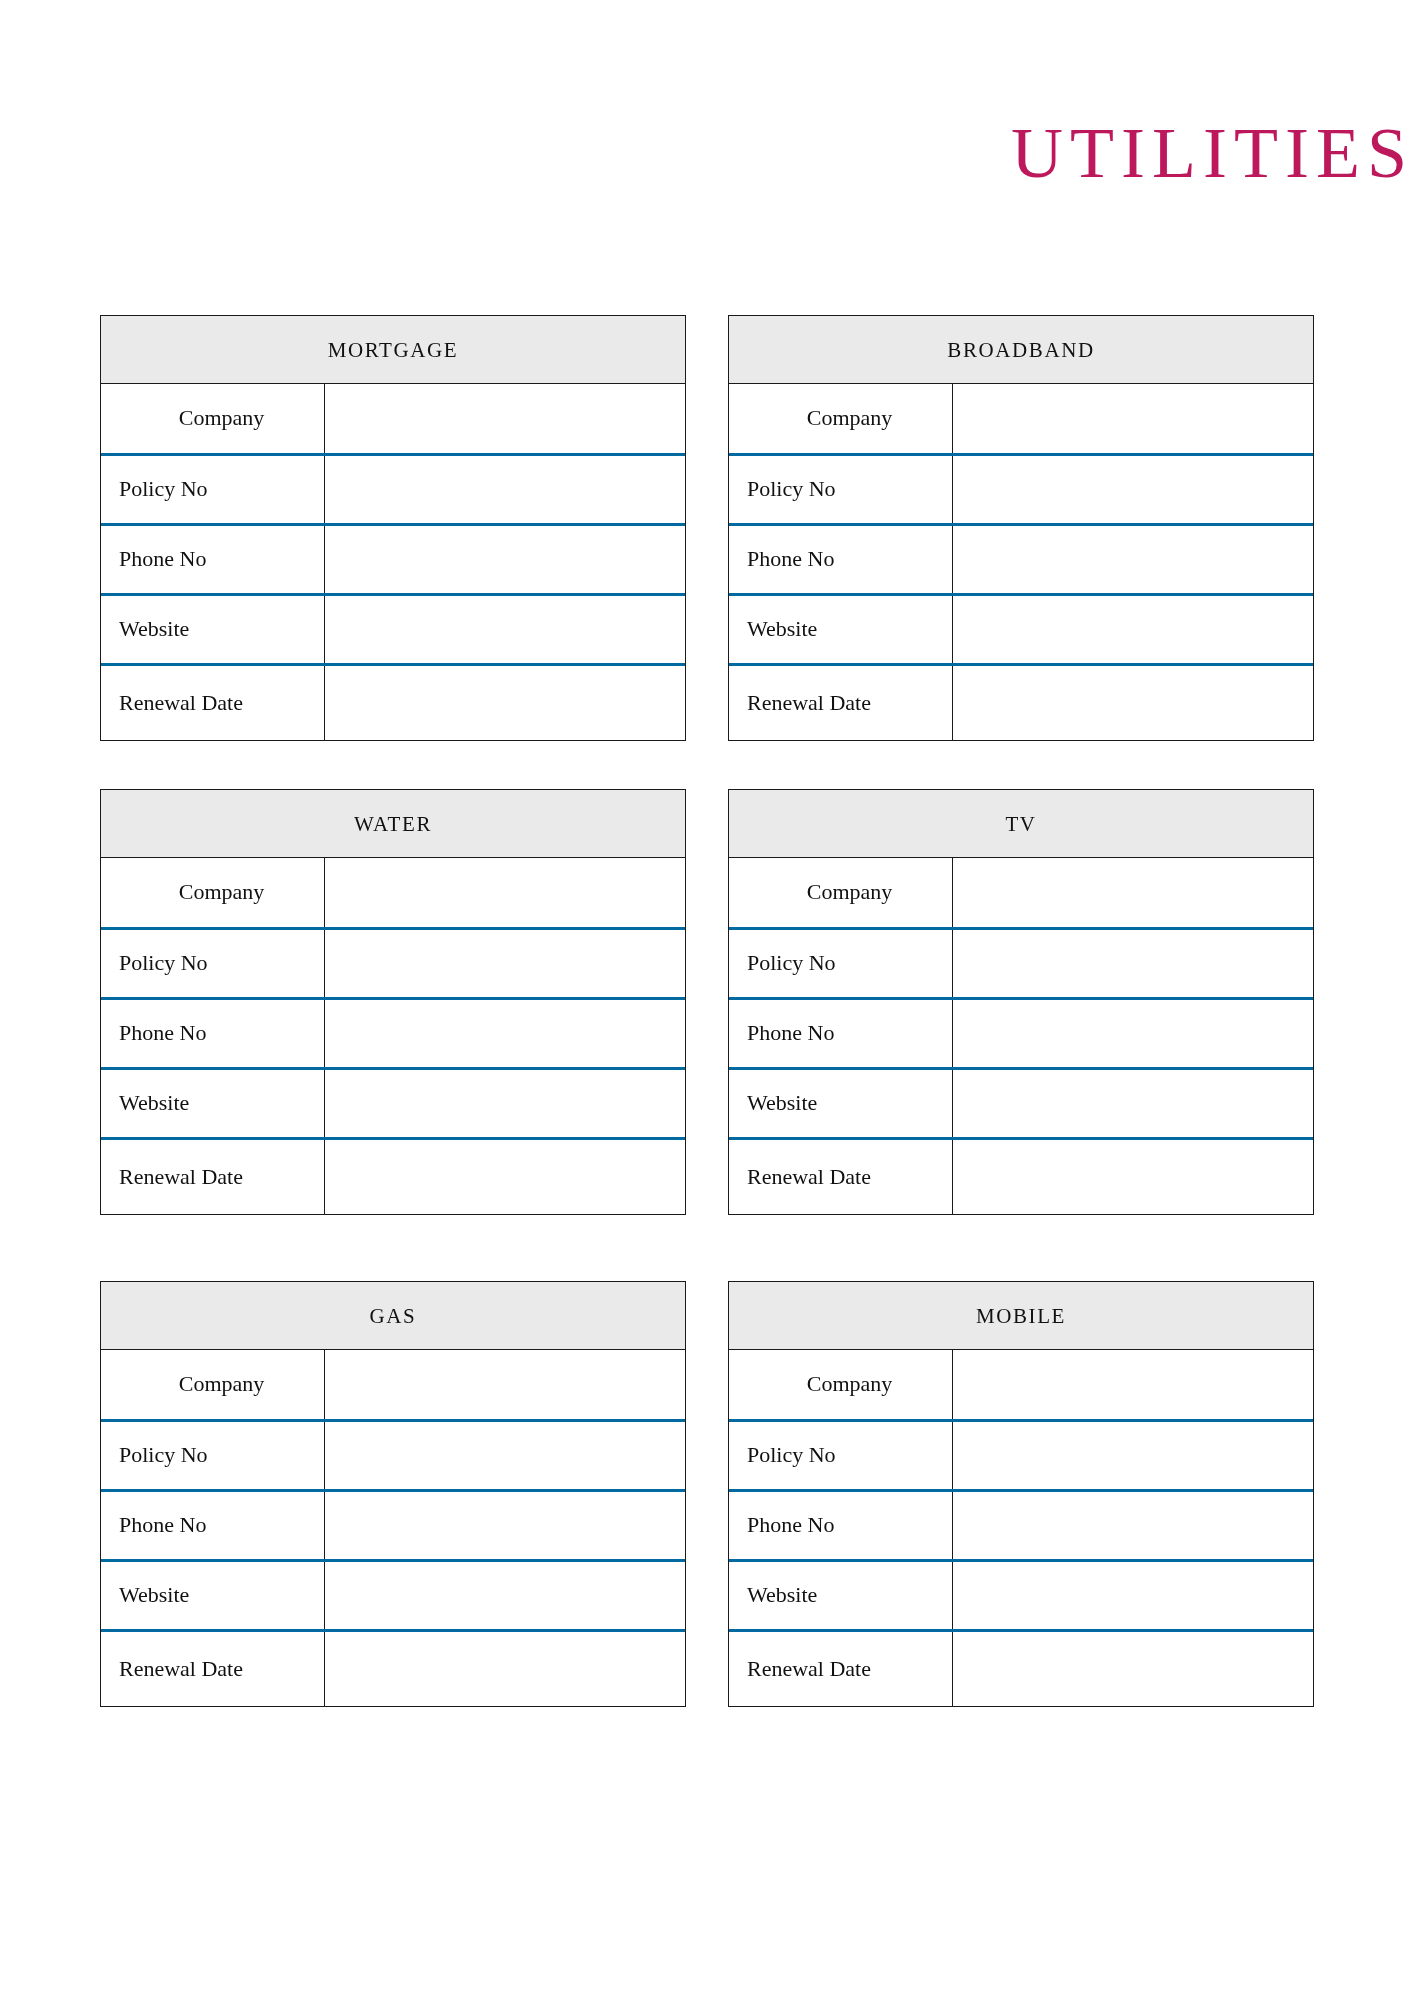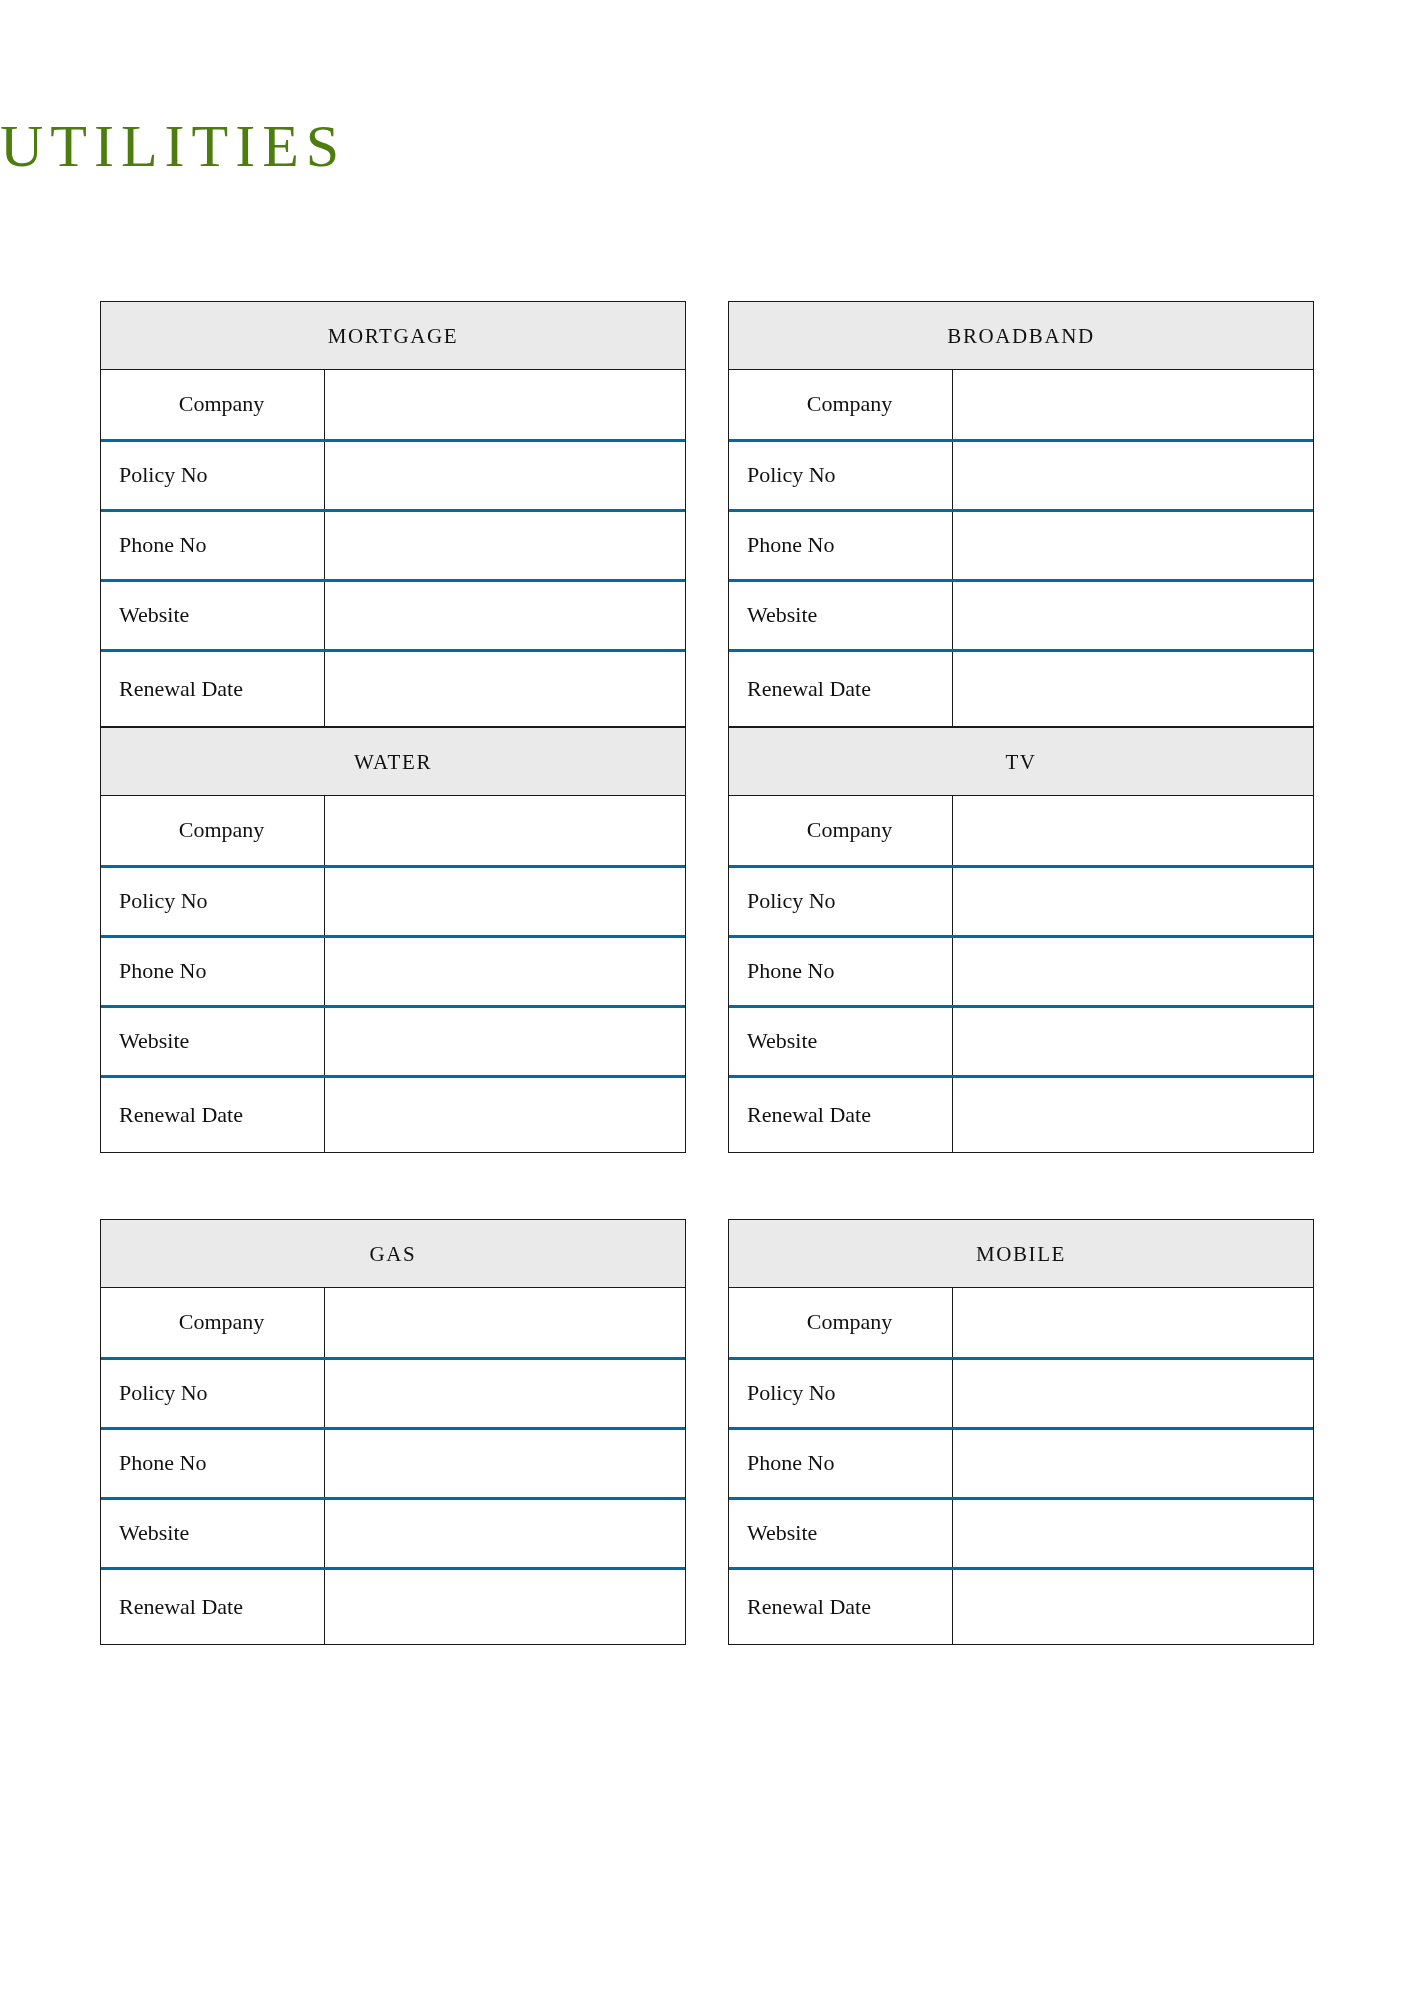--- a/index.html
+++ b/index.html
@@ -16,38 +16,39 @@
     overflow: hidden;
   }
   .page {
     width: 1414px;
     height: 2000px;
     box-sizing: border-box;
     padding: 0;
     position: relative;
   }
   .page-title {
-    text-align: left;
-    font-family: "Liberation Serif", serif;
-    font-size: 60px;
+    text-align: right;
+    font-family: "Liberation Serif", serif;
+    font-size: 72px;
     font-weight: 400;
     letter-spacing: 7px;
     margin: 0;
     padding-top: 112px;
-    color: #4d7c0f;
+    color: #be185d;
   }
   .grid {
     margin-top: 120px;
     padding: 0 100px;
     display: grid;
     grid-template-columns: 1fr 1fr;
     column-gap: 42px;
     row-gap: 0;
   }
   .card {
+    margin-bottom: 48px;
     border: 1px solid #1a1a1a;
     box-sizing: border-box;
   }
   .card.spacer-bottom {
     margin-bottom: 66px;
   }
   .card-header {
     background: #eaeaea;
     border-bottom: 1px solid #1a1a1a;
     text-align: center;

